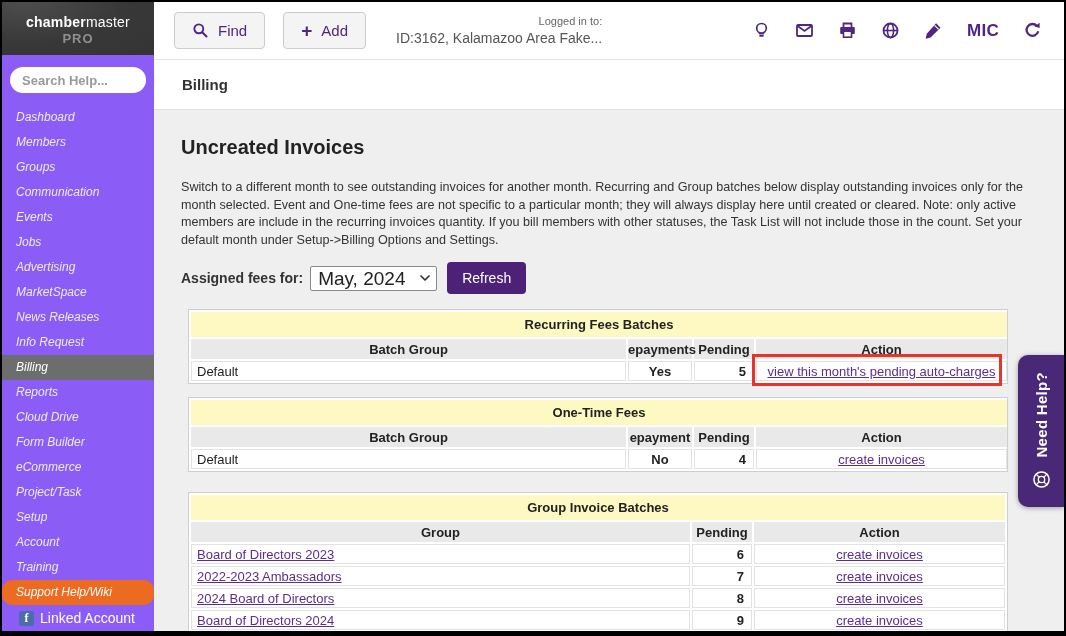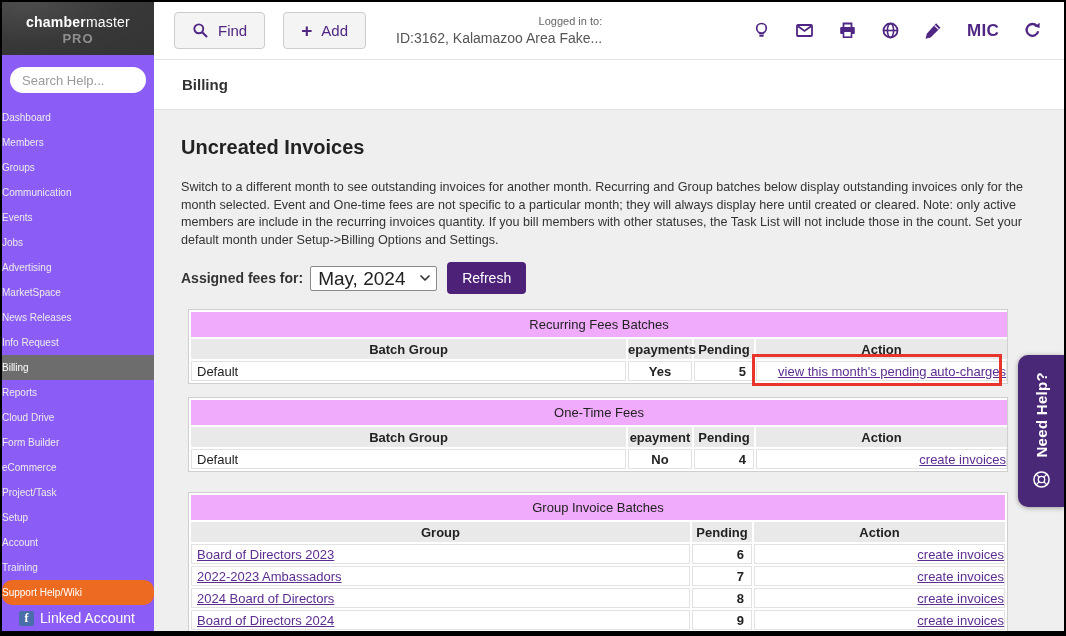--- a/index.html
+++ b/index.html
@@ -20,26 +20,27 @@
     background: radial-gradient(ellipse at 15% 0%, #4d4d4d 0%, #383838 55%, #343434 100%);
   }
   .logo-line { font-size: 14px; color: #fff; letter-spacing: .2px; }
   .logo-line .b { font-weight: bold; }
   .logo-pro { font-size: 13px; font-weight: bold; color: #8f8f8f; letter-spacing: 1px; margin-top: 1px; }
   .search-wrap { padding: 12px 8px 0 8px; }
   .search-input {
     width: 100%; height: 26px; border-radius: 13px; border: none; outline: none;
     padding: 0 12px; font-size: 13px; color: #333; background: #fff;
     font-family: "Liberation Sans", sans-serif;
+    font-weight: bold;
   }
   .search-input::placeholder { color: #9a9a9a; }
   .nav { margin-top: 12px; }
   .nav-item {
-    height: 25px; line-height: 25px; font-size: 10px;
-    color: #ececec; cursor: pointer; white-space: nowrap;
+    height: 25px; line-height: 25px; padding-left: 14px; font-size: 12px;
+    color: #ececec; cursor: pointer; white-space: nowrap; font-style: italic;
   }
   .nav-item.active { background: #6d6d6d; color: #fff; }
   .nav-item.support { background: #ed6b21; color: #fff; border-radius: 10px; }
   .linked {
     height: 26px; display: flex; align-items: center; gap: 6px;
     padding-left: 17px; font-size: 14px; color: #fff; cursor: pointer;
   }
   .fb-icon {
     width: 15px; height: 15px; background: #4a6ea9; border-radius: 2px;
     color: #fff; font-weight: bold; font-size: 12px; line-height: 15px;
@@ -94,32 +95,32 @@
     cursor: pointer; font-family: "Liberation Sans", sans-serif;
   }
 
   
   .tbl-wrap { width: 820px; margin-left: 7px; border: 1px solid #cfcfcf; background: #fff; position: relative; }
   .t-recurring { margin-top: 15px; }
   .t-onetime  { margin-top: 13px; }
   .t-group    { margin-top: 20px; }
   table { border-collapse: separate; border-spacing: 2px; width: 818px; table-layout: fixed; }
   td.title-cell {
-    background: #f0abfc; font-weight: normal; font-size: 13px; color: #222;
+    background: #fef9c3; font-weight: bold; font-size: 13px; color: #222;
     text-align: center; height: 25px;
   }
   th {
     background: #e9e9e9; font-weight: bold; font-size: 13px; color: #222;
     height: 20px; text-align: center; font-family: "Liberation Sans", sans-serif;
   }
   td.data { background: #fff; font-size: 13px; color: #222; height: 20px; border: 1px solid #e2e2e2; }
   td.cell-left { text-align: left; padding-left: 5px; }
   td.cell-center-b { text-align: center; font-weight: bold; }
   td.cell-right-b { text-align: right; font-weight: bold; padding-right: 7px; }
-  td.cell-action { text-align: right; padding-left: 0; }
+  td.cell-action { text-align: center; padding-left: 0; }
   a.plink { color: #5c2d91; text-decoration: underline; cursor: pointer; }
 
   .red-box {
     position: absolute; left: 563px; top: 44px; width: 250px; height: 32px;
     border: 3px solid #e8352b; z-index: 4; pointer-events: none;
   }
 
   
   .need-help {
     position: absolute; right: 0; top: 353px; width: 46px; height: 152px;

